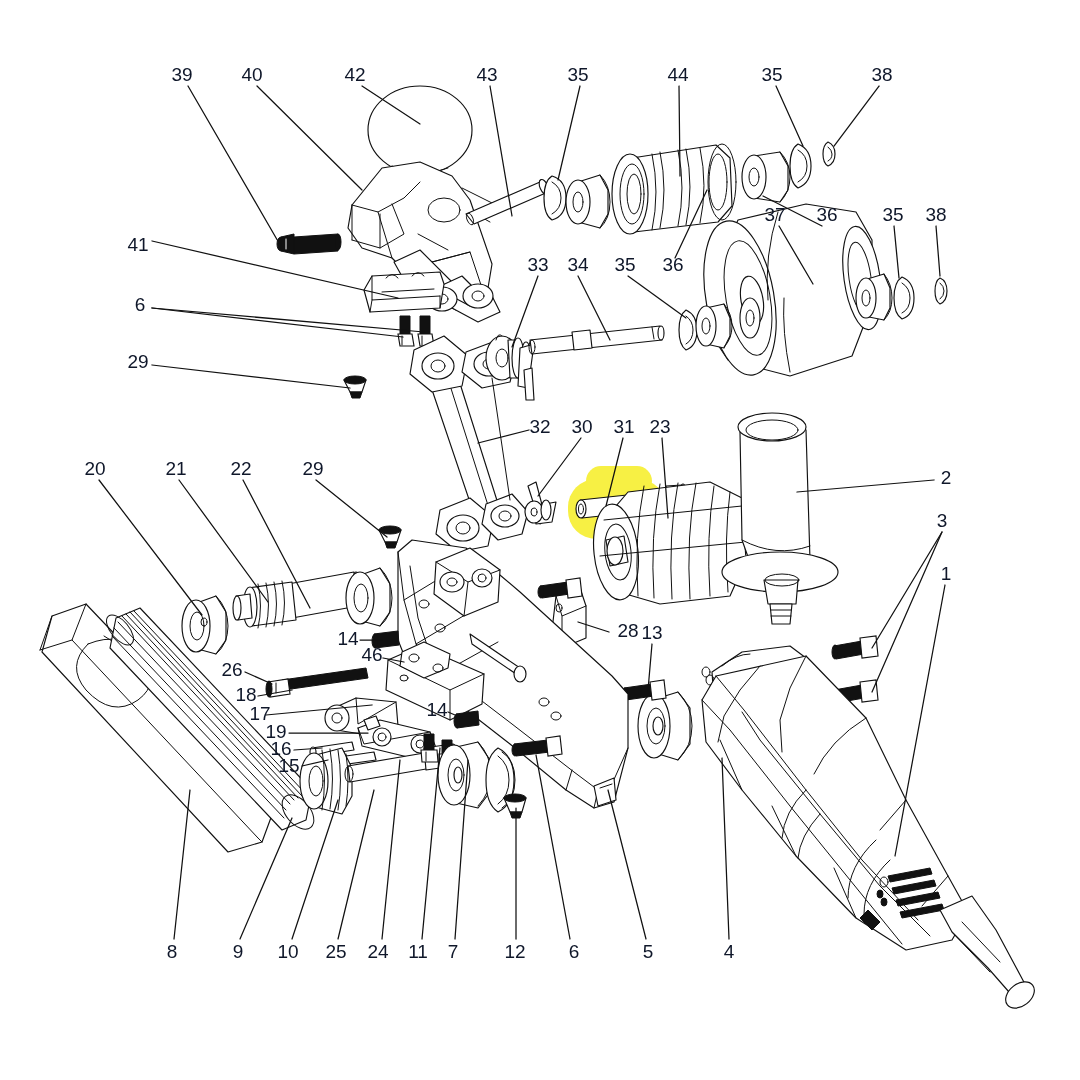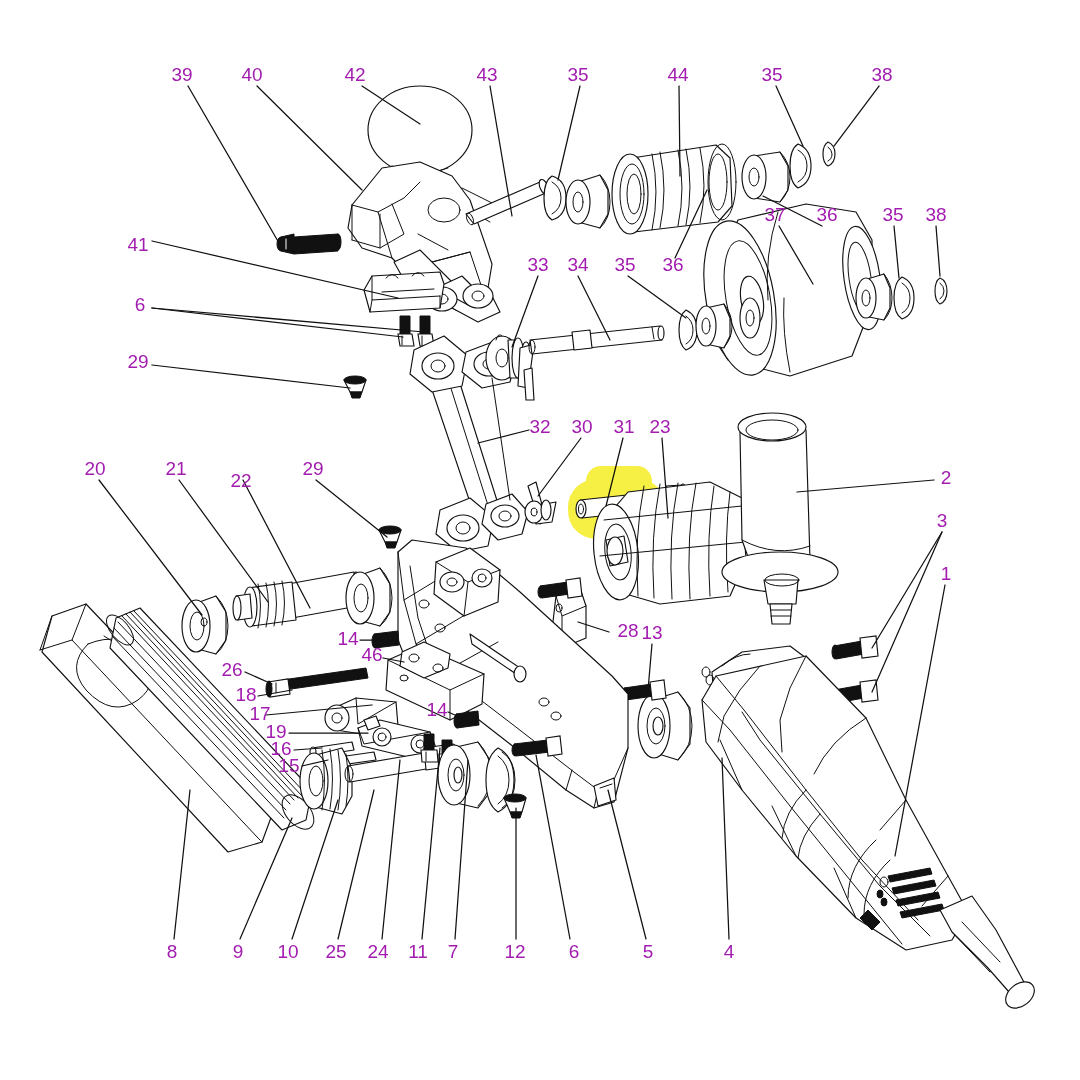--- a/index.html
+++ b/index.html
@@ -8,21 +8,21 @@
     width:1080px;height:1080px;overflow:hidden;
     font-family:"Liberation Sans","DejaVu Sans",sans-serif;
     -webkit-font-smoothing:antialiased;
   }
   #stage{position:relative;width:1080px;height:1080px;background:#fff;}
   #art{position:absolute;left:0;top:0;width:1080px;height:1080px;}
   .lbl{
     position:absolute;
     font-family:"Liberation Sans","DejaVu Sans",sans-serif;
     font-size:19px;
-    color:#a21caf;
+    color:#0f172a;
     line-height:1;
     white-space:nowrap;
     transform:translate(-50%,-50%);
     user-select:none;
   }
   svg{display:block;}
   .ln{stroke:#111;stroke-width:1.25;fill:none;stroke-linecap:round;}
   .th{stroke:#111;stroke-width:1.15;fill:#fff;stroke-linejoin:round;stroke-linecap:round;}
   .thn{stroke:#111;stroke-width:1;fill:none;stroke-linejoin:round;stroke-linecap:round;}
   .blk{fill:#111;stroke:#111;stroke-width:1;}
@@ -651,21 +651,21 @@
       <div class="lbl" style="left: 673px; top: 264px;">36</div>
       <div class="lbl" style="left: 540px; top: 426px;">32</div>
       <div class="lbl" style="left: 582px; top: 426px;">30</div>
       <div class="lbl" style="left: 624px; top: 426px;">31</div>
       <div class="lbl" style="left: 660px; top: 426px;">23</div>
       <div class="lbl" style="left: 946px; top: 477px;">2</div>
       <div class="lbl" style="left: 942px; top: 520px;">3</div>
       <div class="lbl" style="left: 946px; top: 573px;">1</div>
       <div class="lbl" style="left: 95px; top: 468px;">20</div>
       <div class="lbl" style="left: 176px; top: 468px;">21</div>
-      <div class="lbl" style="left: 241px; top: 468px; margin-top: 12px;">22</div>
+      <div class="lbl" style="left: 241px; top: 468px;">22</div>
       <div class="lbl" style="left: 313px; top: 468px;">29</div>
       <div class="lbl" style="left: 348px; top: 638px;">14</div>
       <div class="lbl" style="left: 232px; top: 669px;">26</div>
       <div class="lbl" style="left: 372px; top: 654px;">46</div>
       <div class="lbl" style="left: 246px; top: 694px;">18</div>
       <div class="lbl" style="left: 253px; top: 713px; margin-left: 7px;">17</div>
       <div class="lbl" style="left: 276px; top: 731px;">19</div>
       <div class="lbl" style="left: 437px; top: 709px;">14</div>
       <div class="lbl" style="left: 281px; top: 748px;">16</div>
       <div class="lbl" style="left: 289px; top: 765px;">15</div>

